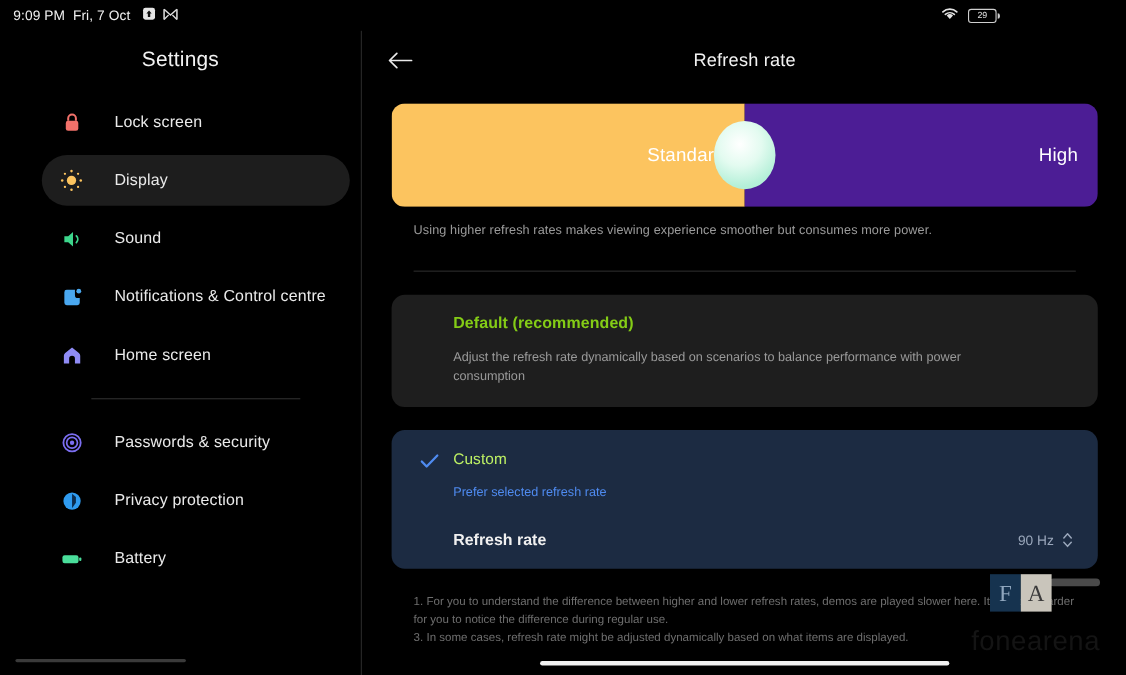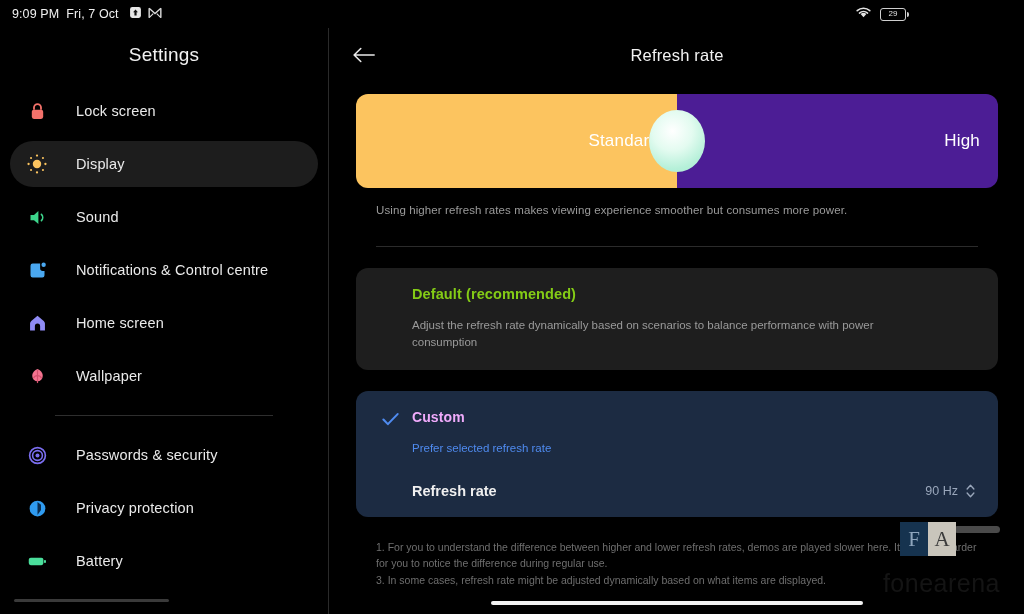--- a/index.html
+++ b/index.html
@@ -33,21 +33,21 @@
 
   
   .sidebar{
     position:absolute; left:0; top:28px; width:329px; height:586px;
     background:#000; border-right:1px solid #2a2a2a;
   }
   .sidebar-title{
     text-align:center; color:#f2f2f2; font-size:19px; font-weight:400;
     margin-top:16px; letter-spacing:.2px;
   }
-  .nav{ margin-top:22px; }
+  .nav{ margin-top:22px;padding-left:28px; }
   .nav-item{
     display:flex; align-items:center; height:46px; margin:0 10px;
     border-radius:24px; padding-left:12px; cursor:default;
   }
   .nav-item + .nav-item{ margin-top:7px; }
   .nav-item.active{ background:#1d1d1d; }
   .nav-ico{
     width:30px; height:30px; display:flex; align-items:center; justify-content:center;
     flex:0 0 30px;
   }
@@ -103,21 +103,21 @@
   .card{
     margin:21px 26px 0 26px; border-radius:12px; padding:18px 22px 20px 56px;
     position:relative;
   }
   .card-default{ background:#1e1e1e; }
   .card-custom{ background:#1c2b42; padding-bottom:18px; }
   .card-title{ font-size:14.5px; font-weight:bold; color:#84cc16; letter-spacing:.1px;}
   .card-sub{
     margin-top:15px; font-size:11.5px; color:#9a9a9a; line-height:1.45; max-width:520px;
   }
-  .card-custom .card-title{ color:#f0abfc; font-weight:700; font-size:14px; }
+  .card-custom .card-title{ color:#bef264; font-weight:400; font-size:14px; }
   .card-custom .card-sub{ color:#4f8bf0; }
   .check{
     position:absolute; left:26px; top:21px; width:16px; height:16px;
   }
   .rr-row{
     display:flex; align-items:center; margin-top:26px;
   }
   .rr-label{ font-size:14.5px; font-weight:bold; color:#f0f0f0; }
   .rr-value{
     margin-left:auto; display:flex; align-items:center; gap:7px;
@@ -251,31 +251,20 @@
 
       <div class="nav-item">
         <span class="nav-ico">
           <svg width="21" height="21" viewBox="0 0 24 24">
             <path d="M3.5 20 V12 a4 4 0 0 1 1.4-3 L12 3.2 l7.1 5.8 a4 4 0 0 1 1.4 3 V20 H15 v-5 a3 3 0 0 0-6 0 v5 Z" fill="#8f8bf5"></path>
           </svg>
         </span>
         <span class="nav-label">Home screen</span>
       </div>
 
-      <div class="nav-item">
-        <span class="nav-ico">
-          <svg width="21" height="21" viewBox="0 0 24 24">
-            <path d="M12 3.5 c-3 1.5-6 3.5-6 8 a6 6 0 0 0 12 0 c0-4.5-3-6.5-6-8 Z" fill="#f4738f"></path>
-            <path d="M12 4.5 v15" stroke="#d3516e" stroke-width="1.4"></path>
-            <path d="M12 11 c-2.2 0-4 1.4-4.6 3" stroke="#d3516e" stroke-width="1.2" fill="none"></path>
-            <path d="M12 11 c2.2 0 4 1.4 4.6 3" stroke="#d3516e" stroke-width="1.2" fill="none"></path>
-          </svg>
-        </span>
-        <span class="nav-label">Wallpaper</span>
-      </div>
 
       <div class="nav-div"></div>
 
       <div class="nav-item">
         <span class="nav-ico">
           <svg width="21" height="21" viewBox="0 0 24 24">
             <circle cx="12" cy="12" r="9" stroke="#7b6ef0" stroke-width="1.9" fill="none"></circle>
             <circle cx="12" cy="12" r="5.6" stroke="#7b6ef0" stroke-width="1.8" fill="none"></circle>
             <circle cx="12" cy="12" r="2.3" fill="#7b6ef0"></circle>
           </svg>

